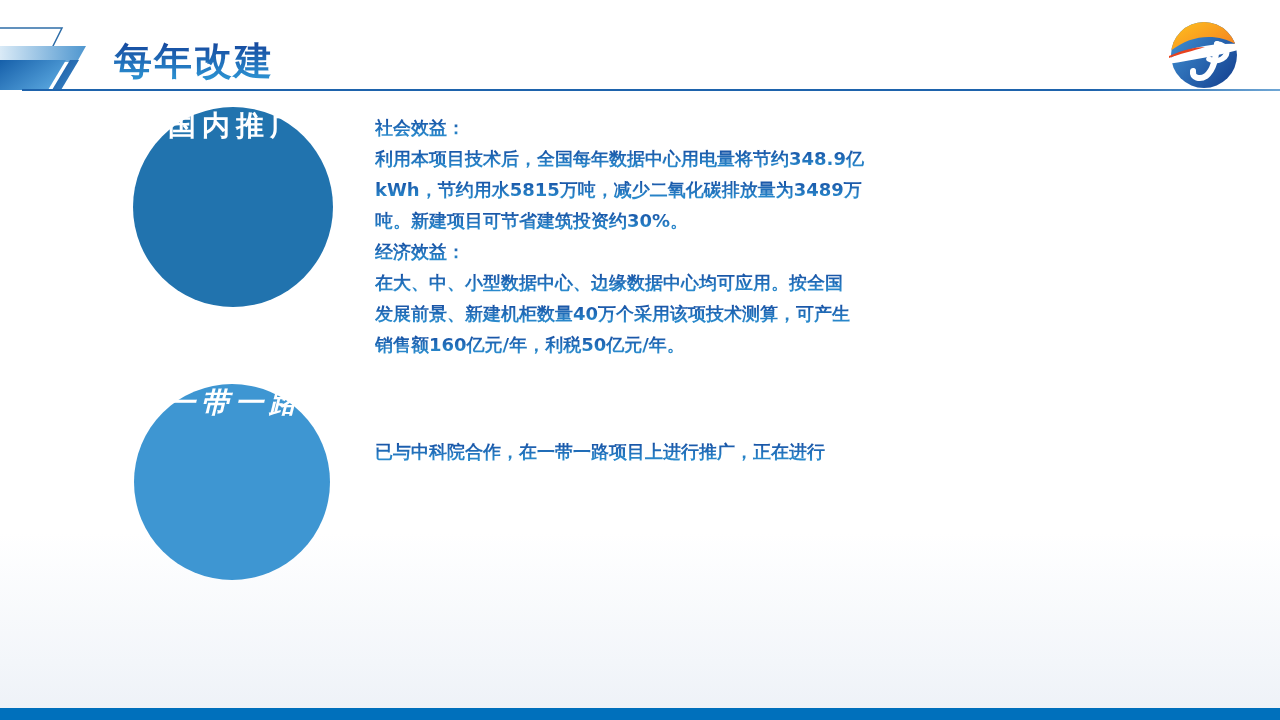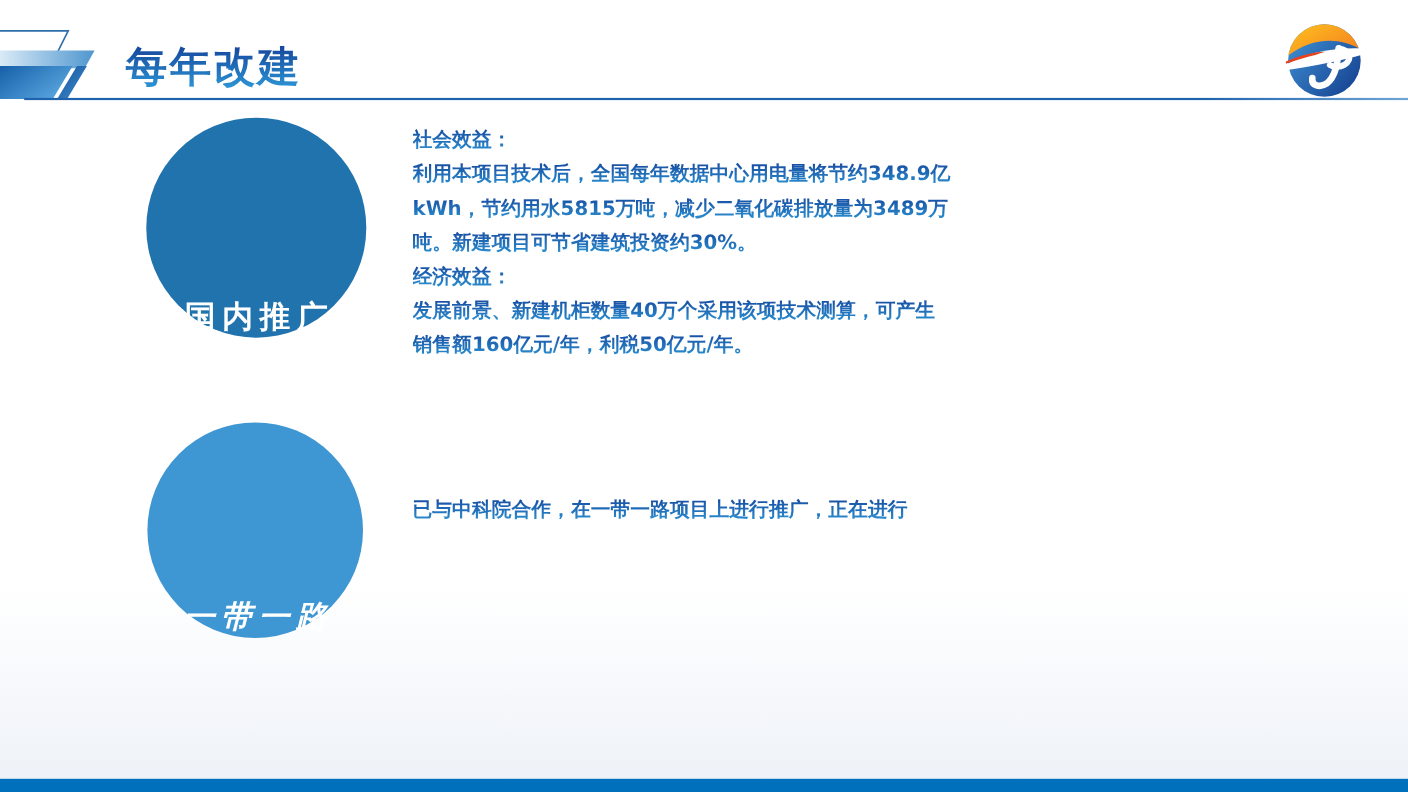--- a/index.html
+++ b/index.html
@@ -27,32 +27,32 @@
     position:absolute; left:22px; top:89px; right:0; height:2px;
     background:linear-gradient(90deg,#1E63AC 0%,#1E63AC 85%,#6FA6D4 100%);
   }
   
   .corner-deco { position:absolute; left:0; top:24px; width:110px; height:70px; }
   
   .logo { position:absolute; left:1163px; top:16px; width:100px; height:76px; }
   
   .topic-circle {
     position:absolute; border-radius:50%;
-    display:flex; align-items:flex-end; justify-content:center;
+    display:flex; align-items:flex-start; justify-content:center;
   }
   .topic-circle.c1 { left:133px; top:107px; width:200px; height:200px; background:#2173AE; }
   .topic-circle.c2 { left:134px; top:384px; width:196px; height:196px; background:#3E96D2;font-style:italic; }
   .circle-label {
     color:#ffffff; font-size:28px; font-weight:bold;
     letter-spacing:6px; padding-left:6px; white-space:nowrap;
   }
   
   .text-block { position:absolute; left:375px; width:720px; }
   .text-block.b1 { top:112px; }
-  .text-block.b2 { top:448px; }
+  .text-block.b2 { top:436px; }
   .body-line {
     font-size:18px; font-weight:bold; line-height:31px;
     white-space:nowrap;
   }
   
   .bottom-bar { position:absolute; left:0; bottom:0; width:1280px; height:12px; background:#0070BC; }
 </style>
 </head>
 <body>
 
@@ -109,20 +109,21 @@
 
   <div class="topic-circle c1">
     <span class="circle-label">国内推广</span>
   </div>
   <div class="text-block b1">
     <div class="body-line grad-text">社会效益：</div>
     <div class="body-line grad-text">利用本项目技术后，全国每年数据中心用电量将节约348.9亿</div>
     <div class="body-line grad-text">kWh，节约用水5815万吨，减少二氧化碳排放量为3489万</div>
     <div class="body-line grad-text">吨。新建项目可节省建筑投资约30%。</div>
     <div class="body-line grad-text">经济效益：</div>
+    <div class="body-line grad-text">在大、中、小型数据中心、边缘数据中心均可应用。按全国</div>
     <div class="body-line grad-text">发展前景、新建机柜数量40万个采用该项技术测算，可产生</div>
     <div class="body-line grad-text">销售额160亿元/年，利税50亿元/年。</div>
   </div>
 
   <div class="topic-circle c2">
     <span class="circle-label">一带一路</span>
   </div>
   <div class="text-block b2">
     <div class="body-line grad-text">已与中科院合作，在一带一路项目上进行推广，正在进行</div>
   </div>

